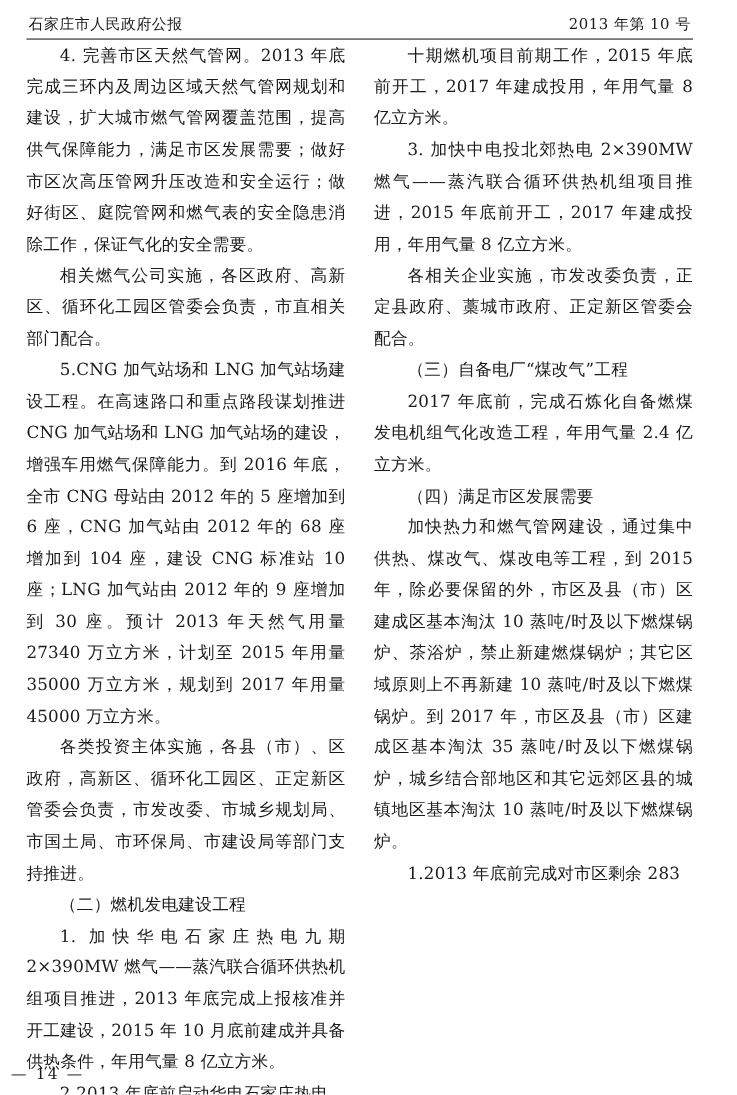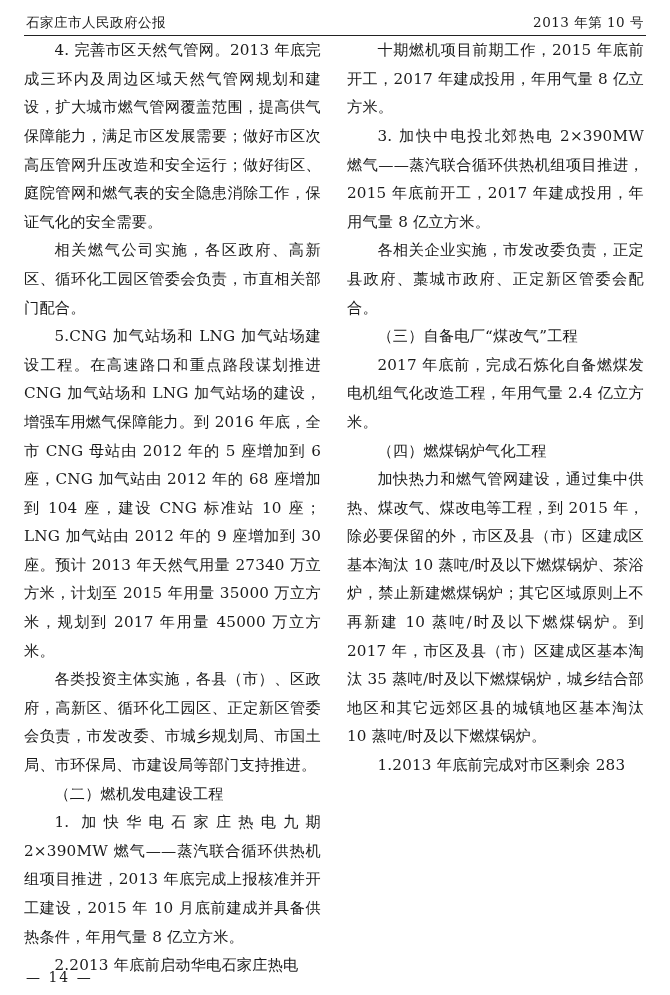--- a/index.html
+++ b/index.html
@@ -14,21 +14,21 @@
     color: #1a1a1a;
     position: relative;
     overflow: hidden;
   }
   .page {
     position: absolute;
     left: 0; top: 0;
     width: 670px;
     height: 995px;
     box-sizing: border-box;
-    padding: 14px 24px 10px 24px;
+    padding: 14px 40px 10px 24px;
   }
   .header {
     display: flex;
     justify-content: space-between;
     align-items: flex-end;
     font-size: 13.5px;
     line-height: 1.2;
     padding: 0 2px 5px 2px;
     border-bottom: 1.4px solid #222;
   }
@@ -53,21 +53,21 @@
   .col p {
     margin: 0;
     text-indent: 2em;
     letter-spacing: 0.2px;
   }
   .col p.sub-head {
     text-indent: 2em;
   }
   .footer {
     position: absolute;
-    left: 26px;
+    left: 10px;
     bottom: 10px;
     font-size: 14px;
     letter-spacing: 2px;
   }
 </style>
 </head>
 <body>
 
 <div class="page">
 
@@ -87,21 +87,21 @@
       <p>1. 加快华电石家庄热电九期 2×390MW 燃气——蒸汽联合循环供热机组项目推进，2013 年底完成上报核准并开工建设，2015 年 10 月底前建成并具备供热条件，年用气量 8 亿立方米。</p>
       <p>2.2013 年底前启动华电石家庄热电</p>
     </div>
 
     <div class="col">
       <p>十期燃机项目前期工作，2015 年底前开工，2017 年建成投用，年用气量 8 亿立方米。</p>
       <p>3. 加快中电投北郊热电 2×390MW 燃气——蒸汽联合循环供热机组项目推进，2015 年底前开工，2017 年建成投用，年用气量 8 亿立方米。</p>
       <p>各相关企业实施，市发改委负责，正定县政府、藁城市政府、正定新区管委会配合。</p>
       <p class="sub-head">（三）自备电厂“煤改气”工程</p>
       <p>2017 年底前，完成石炼化自备燃煤发电机组气化改造工程，年用气量 2.4 亿立方米。</p>
-      <p class="sub-head">（四）燃煤锅炉气化工程</p>
+      <p class="sub-head">（四）满足市区发展需要</p>
       <p>加快热力和燃气管网建设，通过集中供热、煤改气、煤改电等工程，到 2015 年，除必要保留的外，市区及县（市）区建成区基本淘汰 10 蒸吨/时及以下燃煤锅炉、茶浴炉，禁止新建燃煤锅炉；其它区域原则上不再新建 10 蒸吨/时及以下燃煤锅炉。到 2017 年，市区及县（市）区建成区基本淘汰 35 蒸吨/时及以下燃煤锅炉，城乡结合部地区和其它远郊区县的城镇地区基本淘汰 10 蒸吨/时及以下燃煤锅炉。</p>
       <p>1.2013 年底前完成对市区剩余 283</p>
     </div>
 
   </div>
 
   <div class="footer">— 14 —</div>
 
 </div>
 

